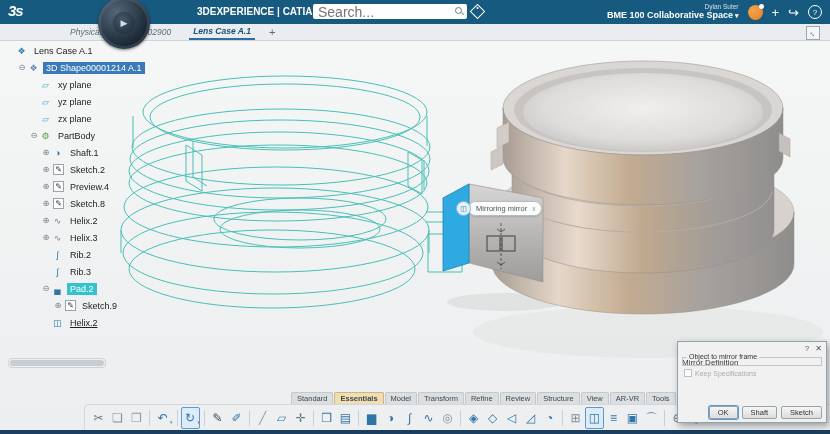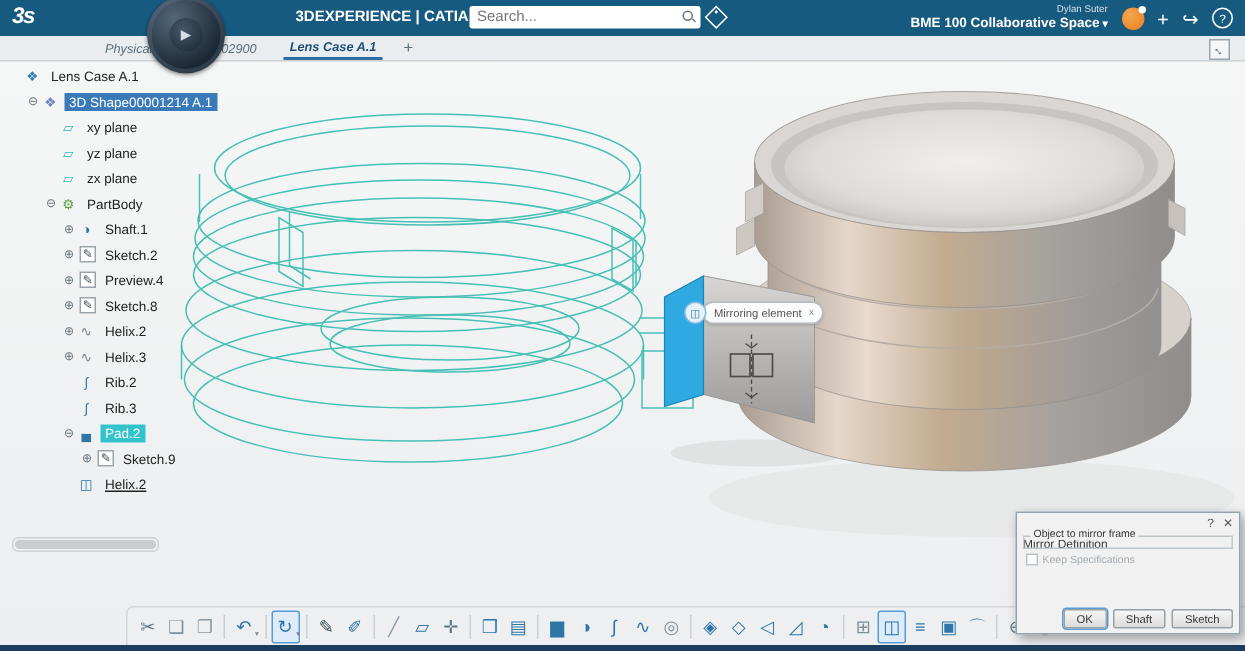--- a/index.html
+++ b/index.html
@@ -12,21 +12,21 @@
            background:radial-gradient(circle at 35% 30%,#53677a,#1b2834 68%,#0d151e 100%);
            box-shadow:0 1px 3px rgba(0,0,0,.5), inset 0 0 0 3px rgba(120,140,160,.25);}
   .compass .core{position:absolute;left:50%;top:50%;width:22px;height:22px;margin:-11px 0 0 -11px;border-radius:50%;
            background:radial-gradient(circle at 40% 35%,#45576a,#1a2733);display:flex;align-items:center;justify-content:center;
            color:#d6dee5;font-size:9px;}
   .brandline{position:absolute;left:197px;top:6px;font-size:10px;white-space:nowrap;}
   .brandline .b{font-weight:bold;}
   .brandline .suffix{font-weight:normal;opacity:.85;}
   .search{position:absolute;left:313px;top:4px;width:148px;height:15px;background:#fff;border-radius:2px;
           display:flex;align-items:center;padding:0 3px;}
-  .search input{flex:1;border:none;outline:none;font-size:10px;color:#333;background:transparent;min-width:0;
+  .search input{flex:1;border:none;outline:none;font-size:14px;color:#333;background:transparent;min-width:0;
           font-family:"Liberation Sans",sans-serif;}
   .mag{position:relative;width:9px;height:9px;flex:0 0 auto;}
   .mag::before{content:"";position:absolute;left:0;top:0;width:5px;height:5px;border:1.3px solid #6b7780;border-radius:50%;}
   .mag::after{content:"";position:absolute;left:6px;top:6px;width:3px;height:1.3px;background:#6b7780;transform:rotate(45deg);}
   .tagicon{position:absolute;left:472px;top:6px;width:9px;height:9px;border:1.2px solid #fff;transform:rotate(45deg);}
   .tagicon::after{content:"";position:absolute;left:1px;top:1px;width:2px;height:2px;border-radius:50%;background:#fff;}
   .hright{position:absolute;right:8px;top:0;height:24px;display:flex;align-items:center;gap:9px;}
   .userblock{text-align:right;line-height:1;}
   .username{font-size:6.5px;opacity:.8;}
   .space{font-size:9px;font-weight:bold;white-space:nowrap;}
@@ -325,25 +325,38 @@
         </div>
       </div>
   </div>
   <div class="hscroll-bot">
       <div class="thumb"></div>
     </div>
 
   <div class="vtooltip">
     <span class="ticn">◫</span>
     <span class="pill">
-      <span>Mirroring element</span>
+      <span>Mirroring mirror</span>
       <span class="closex">x</span>
     </span>
   </div>
 
+  <div class="ribbontabs">
+      <div class="rtab">Standard</div>
+      <div class="rtab active">Essentials</div>
+      <div class="rtab">Model</div>
+      <div class="rtab">Transform</div>
+      <div class="rtab">Refine</div>
+      <div class="rtab">Review</div>
+      <div class="rtab">Structure</div>
+      <div class="rtab">View</div>
+      <div class="rtab">AR-VR</div>
+      <div class="rtab">Tools</div>
+      <div class="rtab">Touch</div>
+    </div>
 
   <div class="toolbar">
       <div class="tico" style="color: rgb(93, 118, 132);">✂</div>
       <div class="tico" style="color: rgb(125, 143, 153);">❏</div>
       <div class="tico" style="color: rgb(141, 154, 162);">❐</div>
       <div class="tsep"></div>
       <div class="tico" style="color: rgb(46, 117, 168);">↶</div>
       <span class="dd">▾</span>
       <div class="tsep"></div>
       <div class="tico boxed" style="color: rgb(46, 117, 168);">↻</div>

